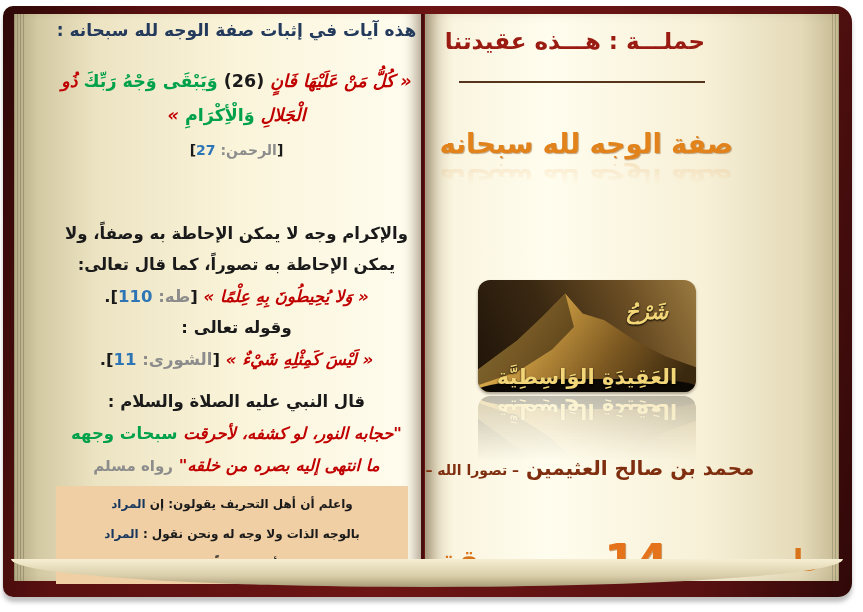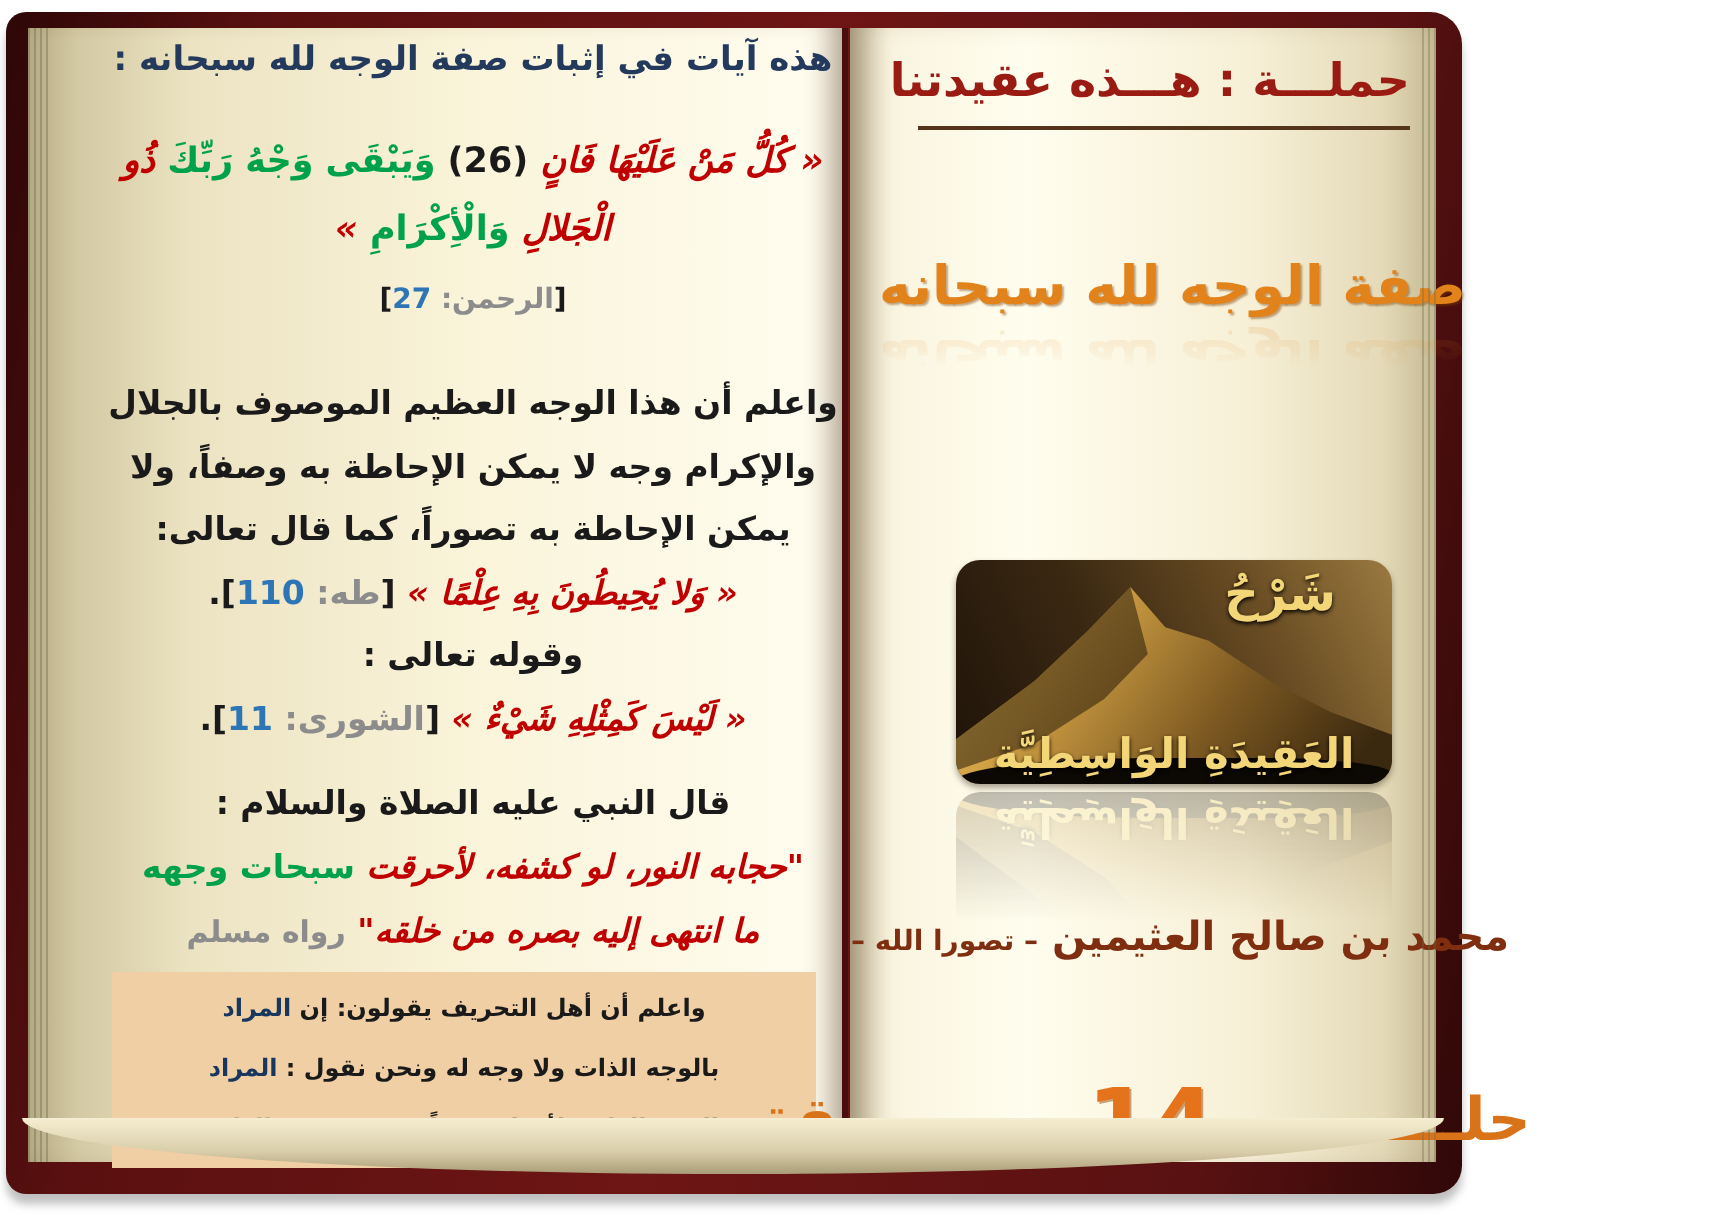--- a/index.html
+++ b/index.html
@@ -1,20 +1,20 @@
 <!DOCTYPE html>
 <html lang="ar"><head>
 <meta charset="utf-8">
 <style>
   html,body{margin:0;padding:0;background:#ffffff;}
   body{width:863px;height:612px;overflow:hidden;font-family:"DejaVu Sans",sans-serif;}
   .canvas{position:relative;width:863px;height:612px;background:#ffffff;}
 
   
-  .book{position:absolute;left:3px;top:6px;width:728px;height:591px;
+  .book{position:absolute;left:3px;top:6px;width:849px;height:591px;
     background:linear-gradient(100deg,#2e0707 0%,#5a1010 16%,#6e1515 50%,#591111 84%,#300808 100%);
     border-radius:10px 16px 14px 10px;
     box-shadow:0 5px 4px rgba(130,130,130,.5);}
   .pages{position:absolute;left:11px;top:8px;right:13px;bottom:16px;}
 
   .page{position:absolute;top:0;height:100%;}
   .page-left{left:0;width:407px;
     background:linear-gradient(to left,#fffdf0 0%,#faf4da 45%,#ece3c2 80%,#d3c9a3 94%,#b4a982 100%);
     border-right:3px solid #4a0d0d;
     box-shadow:inset -14px 0 14px -9px rgba(70,45,20,.45);}
@@ -43,40 +43,40 @@
   .c-green{color:#00A14B;}
   .c-gray{color:#8C8C8C;}
   .c-blue{color:#2E75B6;}
   .c-dark{color:#1A1A1A;}
   .c-navy{color:#17375E;}
   .src-gray{color:#8C8C8C;font-weight:bold;font-size:15px;}
 
   
   .rp-content{position:absolute;inset:0;direction:rtl;}
   .rp-campaign{position:absolute;top:14px;left:34px;width:246px;text-align:center;white-space:nowrap;
-    font-size:23px;font-weight:bold;color:#9A1B12;border-bottom:2px solid #55341c;padding-bottom:9px;}
+    font-size:23px;font-weight:bold;color:#9A1B12;border-bottom:2px solid #55341c;padding-bottom:27px;}
   .rp-topic{position:absolute;top:114px;left:8px;width:300px;text-align:right;white-space:nowrap;
     font-size:27px;font-weight:bold;color:#E2821A;text-shadow:1px 1px 1px rgba(125,65,5,.45);}
   .rp-topic-reflection{top:149px;transform:scaleY(-1);opacity:.20;text-shadow:none;
     -webkit-mask-image:linear-gradient(to bottom,transparent 30%,rgba(0,0,0,.8) 100%);
     mask-image:linear-gradient(to bottom,transparent 30%,rgba(0,0,0,.8) 100%);}
 
   .rp-photo{position:absolute;left:53px;top:266px;width:218px;height:112px;border-radius:12px;overflow:hidden;
     background:linear-gradient(245deg,#9a7a40 0%,#6b4e24 28%,#3a2812 62%,#1e1309 100%);
     box-shadow:0 2px 3px rgba(40,25,10,.4);}
   .rp-photo .mountain{position:absolute;inset:0;
     clip-path:polygon(0 80%,18% 54%,30% 32%,40% 12%,48% 30%,58% 36%,72% 54%,86% 68%,100% 78%,100% 100%,0 100%);
     background:linear-gradient(125deg,#f2cd66 5%,#cf9f44 30%,#7e5a22 62%,#3a280f 92%);}
   .rp-photo .ridge-shadow{position:absolute;inset:0;
     clip-path:polygon(0 80%,18% 54%,30% 32%,40% 12%,44% 42%,34% 62%,18% 82%,0 94%);
     background:rgba(28,17,6,.5);}
   .rp-photo .trees{position:absolute;left:0;right:0;bottom:0;height:13px;background:#0c0804;
     border-radius:45% 30% 0 0 / 90% 60% 0 0;}
-  .rp-photo .word-top{position:absolute;top:3px;right:28px;font-size:24px;font-weight:bold;color:#f2d678;
-    text-shadow:0 1px 2px #000;}
+  .rp-photo .word-top{position:absolute;top:20px;right:28px;font-size:21px;font-weight:bold;color:#f2d678;
+    text-shadow:0 1px 2px #000;font-style:italic;}
   .rp-photo .word-main{position:absolute;bottom:3px;left:0;right:0;text-align:center;font-size:21px;
     font-weight:bold;color:#f2d678;text-shadow:0 1px 2px #000;white-space:nowrap;}
   .rp-photo-reflection{top:382px;height:112px;transform:scaleY(-1);opacity:.30;box-shadow:none;
     -webkit-mask-image:linear-gradient(to bottom,transparent 42%,rgba(0,0,0,.85) 100%);
     mask-image:linear-gradient(to bottom,transparent 42%,rgba(0,0,0,.85) 100%);}
 
   .rp-author{position:absolute;top:442px;left:0;width:330px;text-align:center;white-space:nowrap;
     font-size:20px;font-weight:bold;color:#7F2F10;}
   .rp-author .mercy{font-size:14px;}
   .rp-episode{position:absolute;top:524px;left:6px;right:4px;display:flex;align-items:center;
@@ -97,21 +97,21 @@
 
           <div class="lp-heading">هذه آيات في إثبات صفة الوجه لله سبحانه :</div>
 
           <div class="lp-verse1">
             <span class="c-red">« كُلُّ مَنْ عَلَيْهَا فَانٍ </span><span class="c-dark">(26)</span><span class="c-green"> وَيَبْقَى وَجْهُ رَبِّكَ </span><span class="c-red">ذُو</span><br>
             <span class="c-red">الْجَلالِ </span><span class="c-green">وَالْأِكْرَامِ</span><span class="c-red"> »</span><br>
             <span class="lp-ref"><span class="c-dark">[</span><span class="c-gray">الرحمن: </span><span class="c-blue">27</span><span class="c-dark">]</span></span>
           </div>
 
           <div class="lp-para">
-            <span>واعلم أن هذا الوجه العظيم الموصوف بالجلال</span><br>
+            <br>
             <span>والإكرام وجه لا يمكن الإحاطة به وصفاً، ولا</span><br>
             <span>يمكن الإحاطة به تصوراً، كما قال تعالى:</span><br>
             <span class="c-red">« وَلا يُحِيطُونَ بِهِ عِلْمًا » </span><span class="c-dark">[</span><span class="c-gray">طه: </span><span class="c-blue">110</span><span class="c-dark">].</span><br>
             <span>وقوله تعالى :</span><br>
             <span class="c-red">« لَيْسَ كَمِثْلِهِ شَيْءٌ » </span><span class="c-dark">[</span><span class="c-gray">الشورى: </span><span class="c-blue">11</span><span class="c-dark">].</span>
           </div>
 
           <div class="lp-hadith">
             <span>قال النبي عليه الصلاة والسلام :</span><br>
             <span class="c-red">"حجابه النور، لو كشفه، لأحرقت </span><span class="c-green">سبحات وجهه</span><br>

